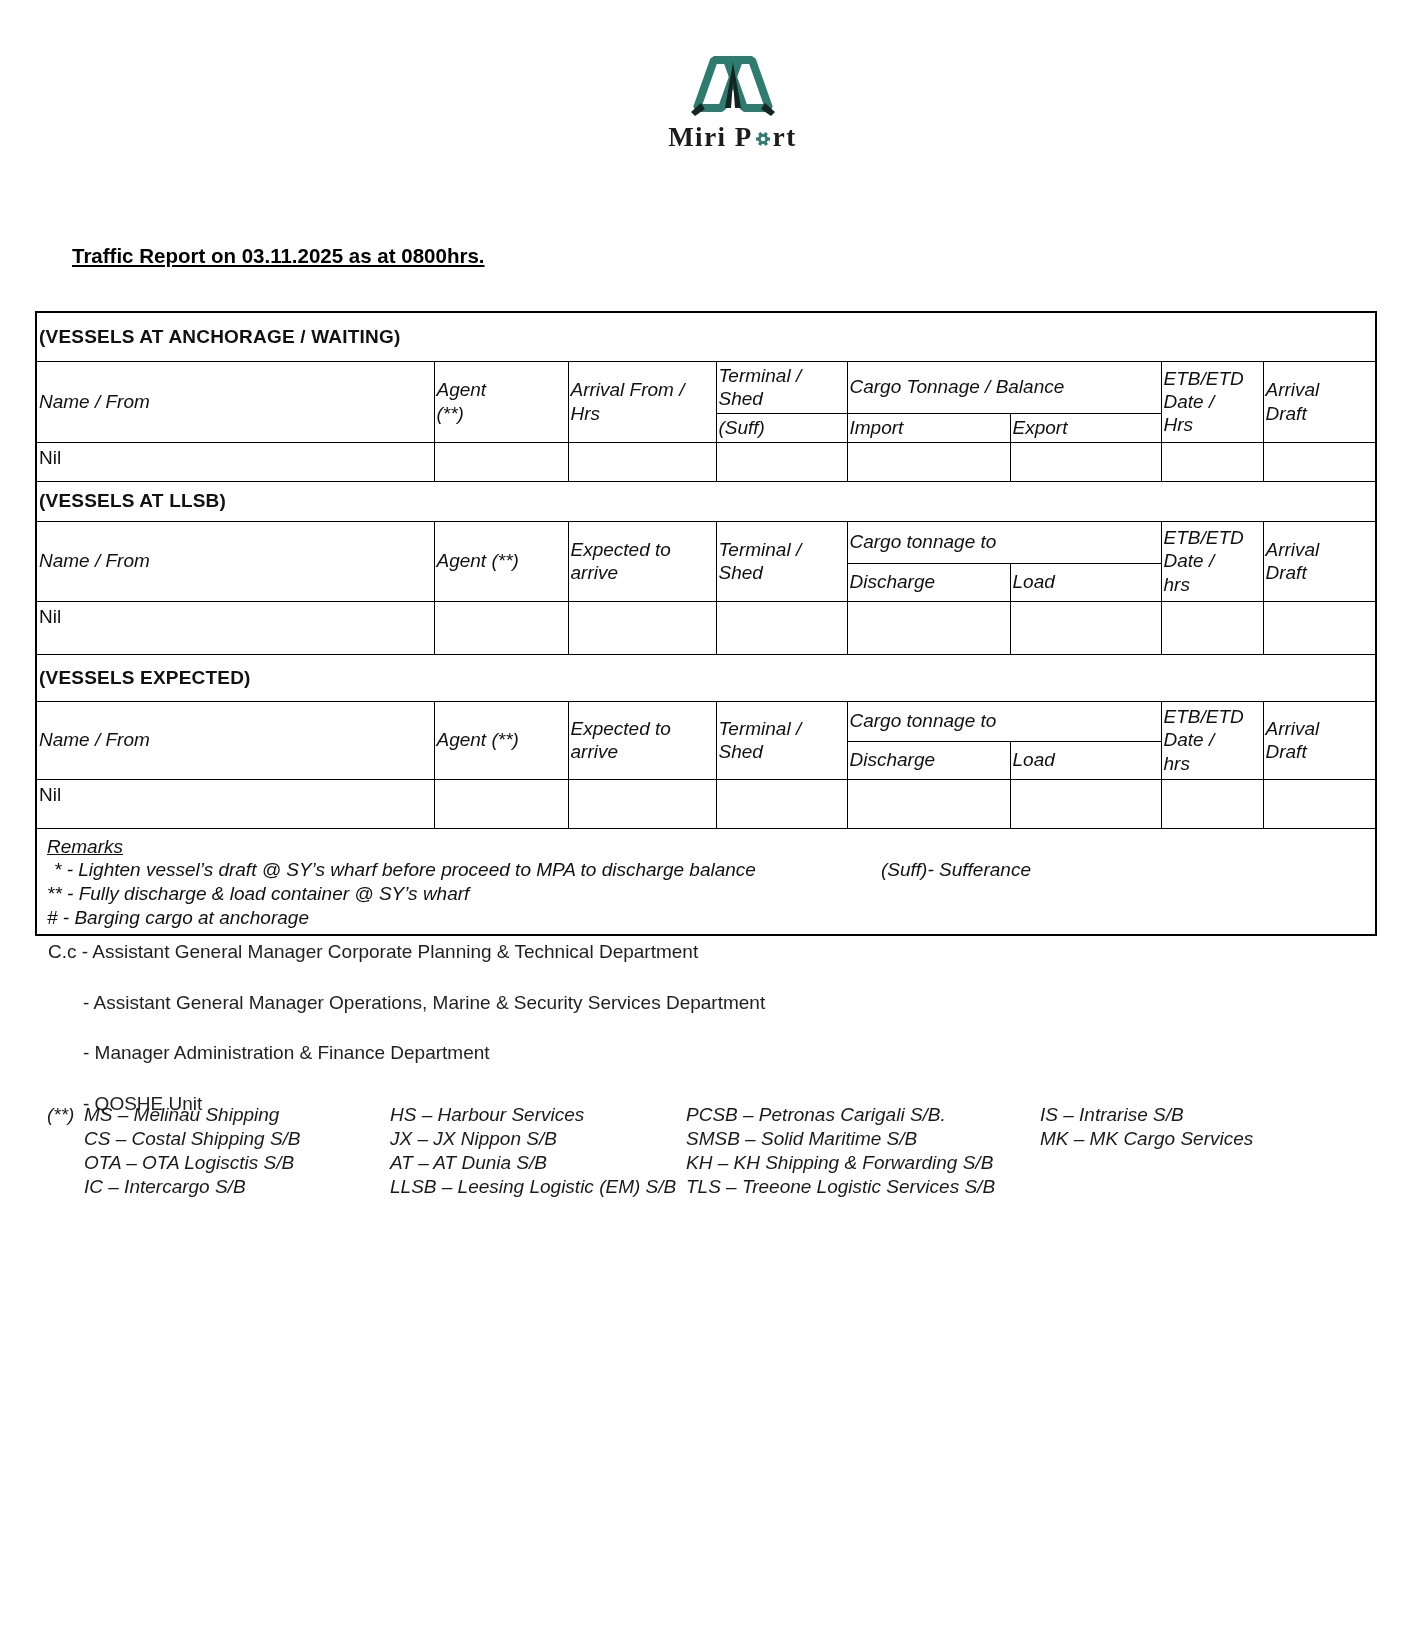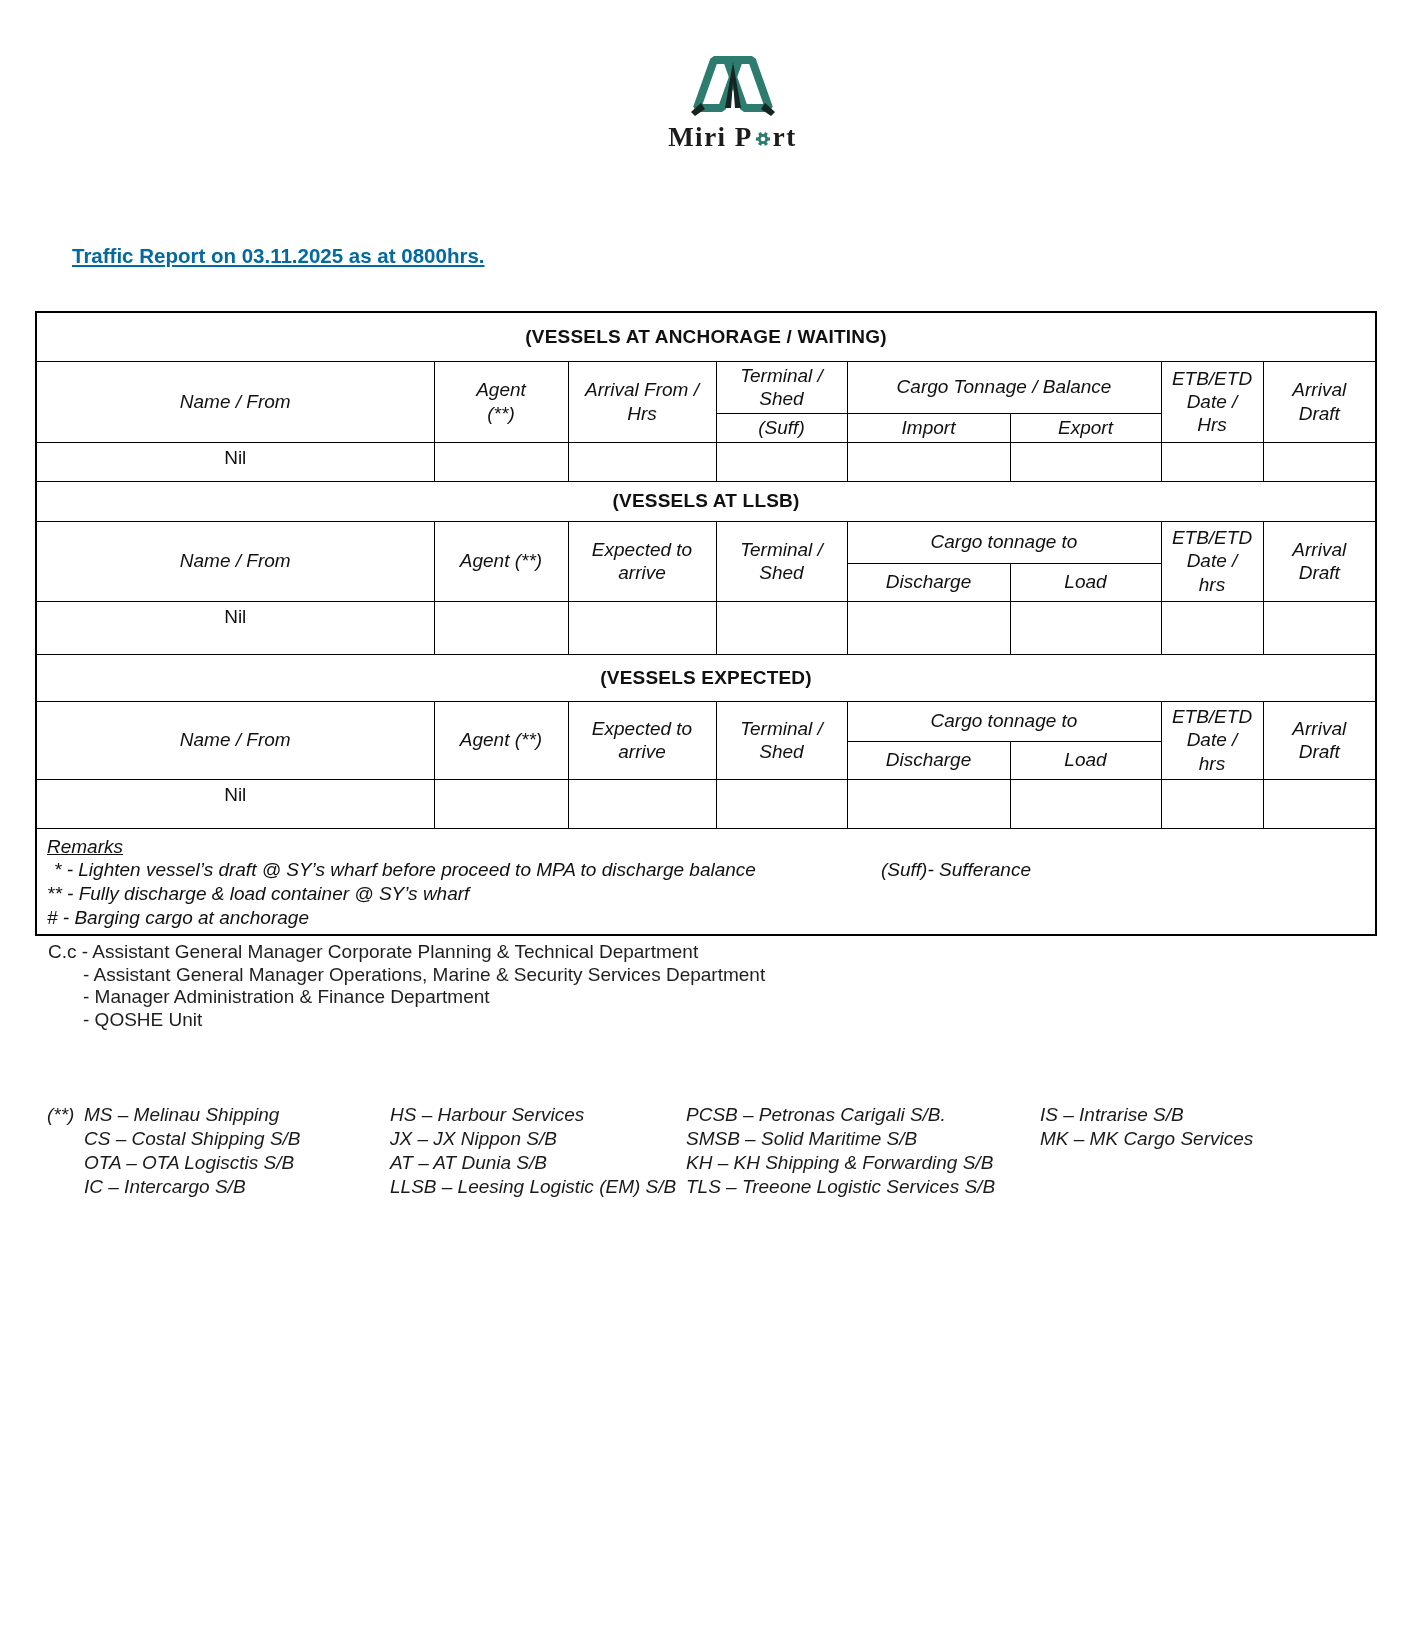--- a/index.html
+++ b/index.html
@@ -14,31 +14,31 @@
   .logo-emblem{display:block;margin:0 auto;}
   .logo-text{
     margin-top:2px;font-family:"Liberation Serif",serif;font-weight:bold;
     font-size:27px;letter-spacing:1.5px;color:#1c1c1c;
   }
   .logo-o{display:inline-block;vertical-align:-2px;margin:0 1px;}
 
   
   .report-title{
     position:absolute;top:244px;left:72px;
-    font-size:20.5px;font-weight:bold;text-decoration:underline;color:#0369a1;
+    font-size:20.5px;font-weight:bold;text-decoration:underline;color:#000000;
   }
 
   
   table.traffic{
     position:absolute;top:311px;left:35px;width:1340px;
     border-collapse:collapse;table-layout:fixed;
     border:2px solid #000;
   }
   table.traffic td{
-    border:1px solid #000;text-align:center;vertical-align:middle;
+    border:1px solid #000;text-align:left;vertical-align:middle;
     font-size:19px;font-style:italic;padding:1px 2px;color:#111;
     overflow:hidden;
   }
   td.preline{white-space:pre-line;line-height:1.22;}
   tr.section-row td{font-style:normal;font-weight:bold;font-size:19px;letter-spacing:0.2px;}
   tr.nil-row td{font-style:normal;vertical-align:top;padding-top:4px;margin-top:8px;}
   td.gb{border-bottom:2.5px solid #7f7f7f;}
   .r-sec1{height:49px}.r-h1u{height:52px}.r-h1l{height:29px}.r-nil1{height:39px}
   .r-sec2{height:40px}.r-h2u{height:42px}.r-h2l{height:38px}.r-nil2{height:53px}
   .r-sec3{height:47px}.r-h3u{height:40px}.r-h3l{height:38px}.r-nil3{height:49px}
@@ -48,21 +48,21 @@
   tr.r-rem td{
     text-align:left;vertical-align:top;padding:6px 24px 4px 10px;font-style:italic;
   }
   .rem-head{text-decoration:underline;font-size:19px;line-height:23px;}
   .rem-line{font-size:19px;line-height:24px;}
   .rem-line1{position:relative;padding-left:7px;}
   .suff{position:absolute;left:834px;top:0;}
 
   
   .cc{position:absolute;top:941px;left:48px;font-size:19px;line-height:22.5px;color:#1f1f1f;}
-  .cc .indent{margin-left:35px;}
+  .cc .indent{margin-left:35px;margin-top:28px;}
 
   
   .legend{position:absolute;top:1103px;left:0;width:1425px;font-style:italic;font-size:19px;color:#1a1a1a;}
   .legend .marker{position:absolute;left:47px;top:0;line-height:24px;}
   .lcol{position:absolute;top:0;line-height:24px;}
   .lcol span{display:block;}
   .lcol1{left:84px}.lcol2{left:390px}.lcol3{left:686px}.lcol4{left:1040px}
 </style>
 </head>
 <body>

